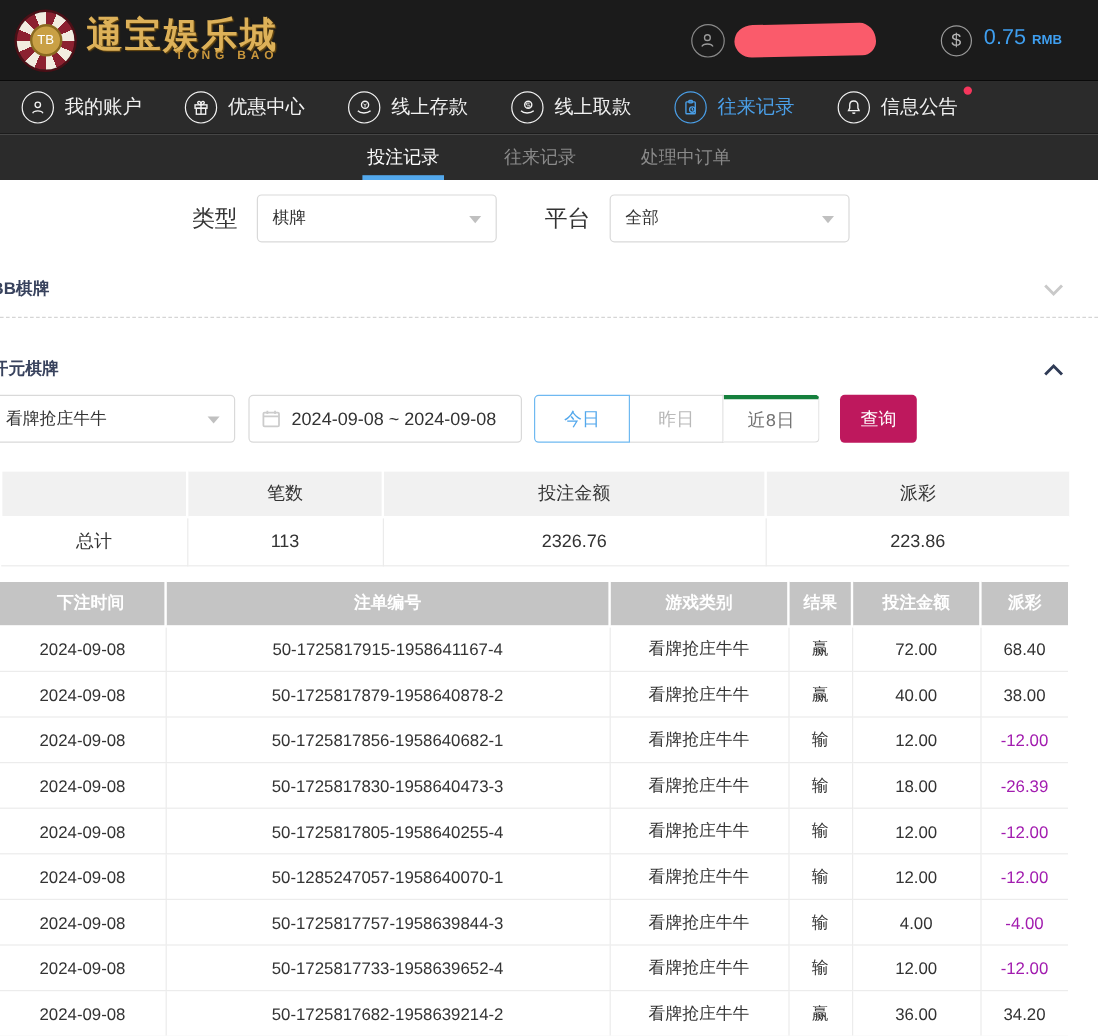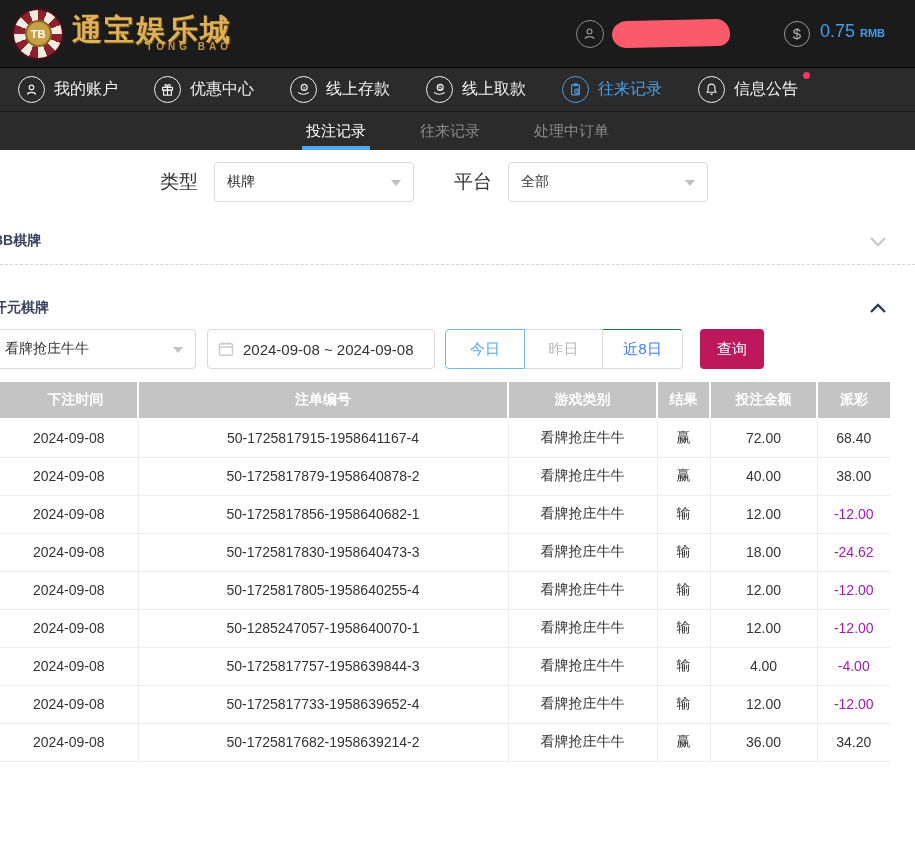--- a/index.html
+++ b/index.html
@@ -7,21 +7,21 @@
     font-family:"Liberation Sans","DejaVu Sans",sans-serif; color:#333; }
 
   
   .topbar { height:68px; background:#1b1b1b; display:flex; align-items:center;
     justify-content:space-between; padding:0 30px 0 14px; border-bottom:1px solid #000; }
   .logo { display:flex; align-items:center; gap:10px; cursor:pointer; }
   .chip { width:48px; height:48px; border-radius:50%;
     background:repeating-conic-gradient(#8c2130 0 22.5deg,#f2ece0 22.5deg 45deg);
     display:flex; align-items:center; justify-content:center; box-shadow:0 0 0 2px #4a0f16; }
   .chip-inner { width:27px; height:27px; border-radius:50%; background:#c9a045;
-    border:2px solid #8a6a20; color:#fff; font-size:11px; font-weight:bold;
+    border:2px solid #8a6a20; color:#fff; font-size:11px; font-weight:normal;
     display:flex; align-items:center; justify-content:center; }
   .logo-cn { font-size:30px; font-weight:bold; color:#ddb159; letter-spacing:2px;
     text-shadow:1px 1px 1px #6e4c0e; line-height:30px; font-family:"Liberation Serif","DejaVu Serif",serif; }
   .logo-en { font-size:10px; font-weight:bold; color:#c8963c; letter-spacing:4px; text-align:right; margin-top:-4px; }
   .user-area { display:flex; align-items:center; }
   .ring-icon { width:28px; height:28px; border:1px solid #8a8a8a; border-radius:50%;
     display:flex; align-items:center; justify-content:center; flex:0 0 auto; }
   .scribble { width:118px; height:27px; background:#fa5b6b; margin:0 10px 0 8px;
     border-radius:16px 14px 12px 15px / 14px 16px 12px 14px; transform:rotate(-1.2deg); }
   .balance-wrap { display:flex; align-items:baseline; margin-left:44px; }
@@ -81,22 +81,22 @@
     display:flex; align-items:center; margin-left:11px; padding:0 10px; cursor:pointer; }
   .cal-icon { margin-right:9px; display:flex; }
   .cal-icon svg { width:16px; height:16px; stroke:#ccc; fill:none; stroke-width:1.5; }
   .date-text { font-size:15px; color:#333; }
   .quick-group { display:flex; margin-left:10px;font-family:Liberation Mono, monospace; }
   .qbtn { height:40px; background:#fff; font-size:15px; display:flex; align-items:center;
     justify-content:center; cursor:pointer; }
   .qbtn.today { width:80px; border:1px solid #6fb9f1; color:#53a8ec; border-radius:4px 0 0 4px; }
   .qbtn.yday { width:78px; border-top:1px solid #dcdcdc; border-bottom:1px solid #dcdcdc;
     border-right:1px solid #dcdcdc; color:#b9b9b9; }
-  .qbtn.d8 { width:80px; border-top:1px solid #15803d; border-bottom:1px solid #dcdcdc;
-    border-right:1px solid #dcdcdc; color:#3b82f6; border-radius:0 4px 4px 0; }
+  .qbtn.d8 { width:80px; border-top:4px solid #15803d; border-bottom:1px solid #dcdcdc;
+    border-right:1px solid #dcdcdc; color:#737373; border-radius:0 4px 4px 0; }
   .search-btn { width:64px; height:40px; margin-left:17px; background:#be185d; color:#fff;
     border:none; border-radius:4px; font-size:15px; cursor:pointer; }
 
   
   table { border-collapse:collapse; width:890px; table-layout:fixed; }
   .sum-table { margin-top:22px; }
   .sum-table th { background:#f1f1f1; height:39px; font-size:15px; font-weight:normal;
     border:2px solid #fff; }
   .sum-table td { height:40px; text-align:center; font-size:15px;
     border:1px solid #ebebeb; border-left:none; }
@@ -266,20 +266,44 @@
       <span class="date-text">2024-09-08 ~ 2024-09-08</span>
     </div>
     <div class="quick-group">
       <div class="qbtn today">今日</div>
       <div class="qbtn yday">昨日</div>
       <div class="qbtn d8">近8日</div>
     </div>
     <button class="search-btn">查询</button>
   </div>
 
+  <table class="sum-table">
+    <colgroup>
+        <col class="s1">
+        <col class="s2">
+        <col class="s3">
+        <col class="s4">
+      </colgroup>
+    <thead>
+      <tr>
+        <th></th>
+        <th>笔数</th>
+        <th>投注金额</th>
+        <th>派彩</th>
+      </tr>
+    </thead>
+    <tbody>
+      <tr>
+        <td>总计</td>
+        <td>113</td>
+        <td>2326.76</td>
+        <td>223.86</td>
+      </tr>
+    </tbody>
+  </table>
 
   <table class="bet-table">
     <colgroup>
         <col class="c1">
         <col class="c2">
         <col class="c3">
         <col class="c4">
         <col class="c5">
         <col class="c6">
       </colgroup>
@@ -317,21 +341,21 @@
           <td>输</td>
           <td>12.00</td>
           <td class="neg">-12.00</td>
         </tr>
         <tr>
           <td>2024-09-08</td>
           <td>50-1725817830-1958640473-3</td>
           <td>看牌抢庄牛牛</td>
           <td>输</td>
           <td>18.00</td>
-          <td class="neg">-24.62</td>
+          <td class="neg">-26.39</td>
         </tr>
         <tr>
           <td>2024-09-08</td>
           <td>50-1725817805-1958640255-4</td>
           <td>看牌抢庄牛牛</td>
           <td>输</td>
           <td>12.00</td>
           <td class="neg">-12.00</td>
         </tr>
         <tr>

